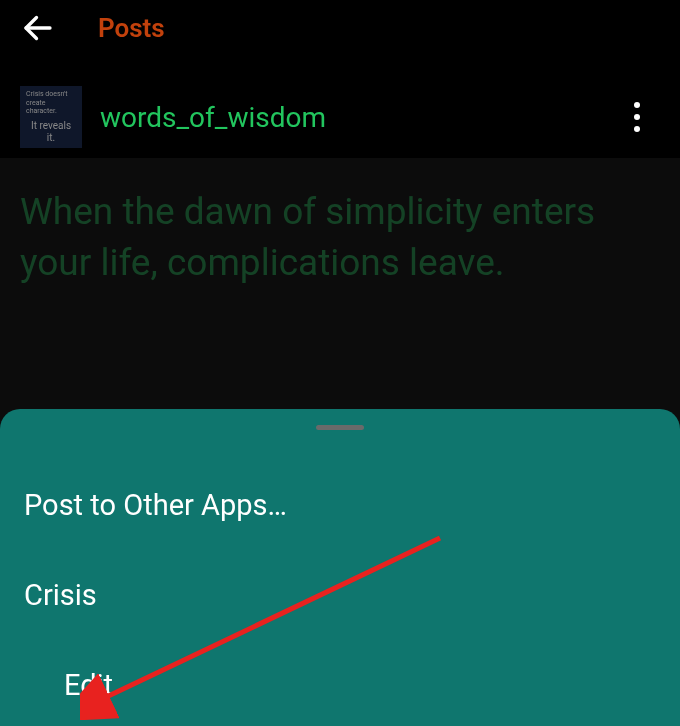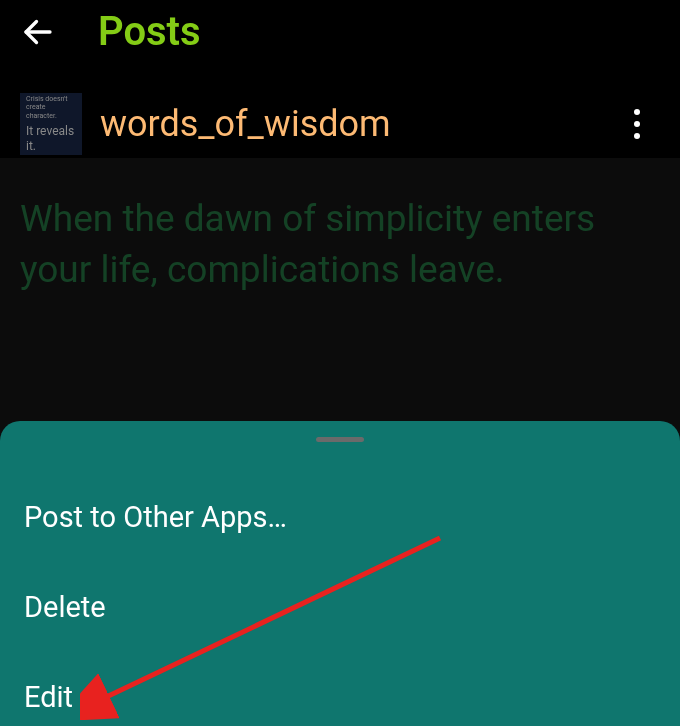--- a/index.html
+++ b/index.html
@@ -24,23 +24,23 @@
     }
     .back-icon {
       display: flex;
       align-items: center;
       justify-content: center;
       width: 40px;
       height: 40px;
       cursor: pointer;
     }
     .header-title {
-      font-size: 40px;
+      font-size: 26px;
       font-weight: 600;
-      color: #84cc16;
+      color: #c2410c;
     }
     .post-header {
       display: flex;
       align-items: center;
       padding: 18px 20px 18px 20px;
       gap: 18px;
       position: relative;
     }
     .avatar {
       width: 62px;
@@ -52,29 +52,30 @@
       justify-content: center;
       padding: 4px 6px;
       overflow: hidden;
     }
     .avatar-line1 {
       font-size: 7px;
       color: #888;
       line-height: 1.2;
     }
     .avatar-line2 {
-      font-size: 12px;
+      font-size: 10px;
       color: #888;
       line-height: 1.2;
       margin-top: 4px;
+      text-align: center;
     }
     .username {
-      font-size: 36px;
+      font-size: 28px;
       font-weight: 400;
-      color: #fdba74;
+      color: #22c55e;
     }
     .more-icon {
       position: absolute;
       right: 28px;
       top: 50%;
       transform: translateY(-50%);
       display: flex;
       flex-direction: column;
       align-items: center;
       justify-content: center;
@@ -124,21 +125,22 @@
       margin: 0 auto 30px auto;
     }
     .menu-item {
       padding: 28px 24px;
       font-size: 29px;
       color: #fff;
       cursor: pointer;
       font-weight: 400;
     }
     .menu-item:last-child {
-      padding-bottom: 12px;
+      padding-bottom: 24px;
+      margin-left: 40px;
     }
     .arrow-annotation {
       position: absolute;
       pointer-events: none;
       z-index: 100;
     }
   </style>
 </head>
 <body>
 
@@ -165,21 +167,21 @@
   </div>
 </div>
 
 <div class="post-content">When the dawn of simplicity enters your life, complications leave.</div>
 
 <div class="overlay"></div>
 
 <div class="bottom-sheet">
   <div class="drag-handle"></div>
   <div class="menu-item">Post to Other Apps…</div>
-  <div class="menu-item">Delete</div>
+  <div class="menu-item">Crisis</div>
   <div class="menu-item">Edit</div>
 </div>
 
 <svg class="arrow-annotation" style="left:80px; top:530px;" width="380" height="190" viewBox="0 0 380 190">
   <defs>
     <marker id="arrowhead" markerWidth="12" markerHeight="10" refX="2" refY="5" orient="auto">
       <polygon points="0 0, 12 5, 0 10" fill="#e8221f"></polygon>
     </marker>
   </defs>
   <line x1="360" y1="8" x2="20" y2="170" stroke="#e8221f" stroke-width="5" marker-end="url(#arrowhead)"></line>

